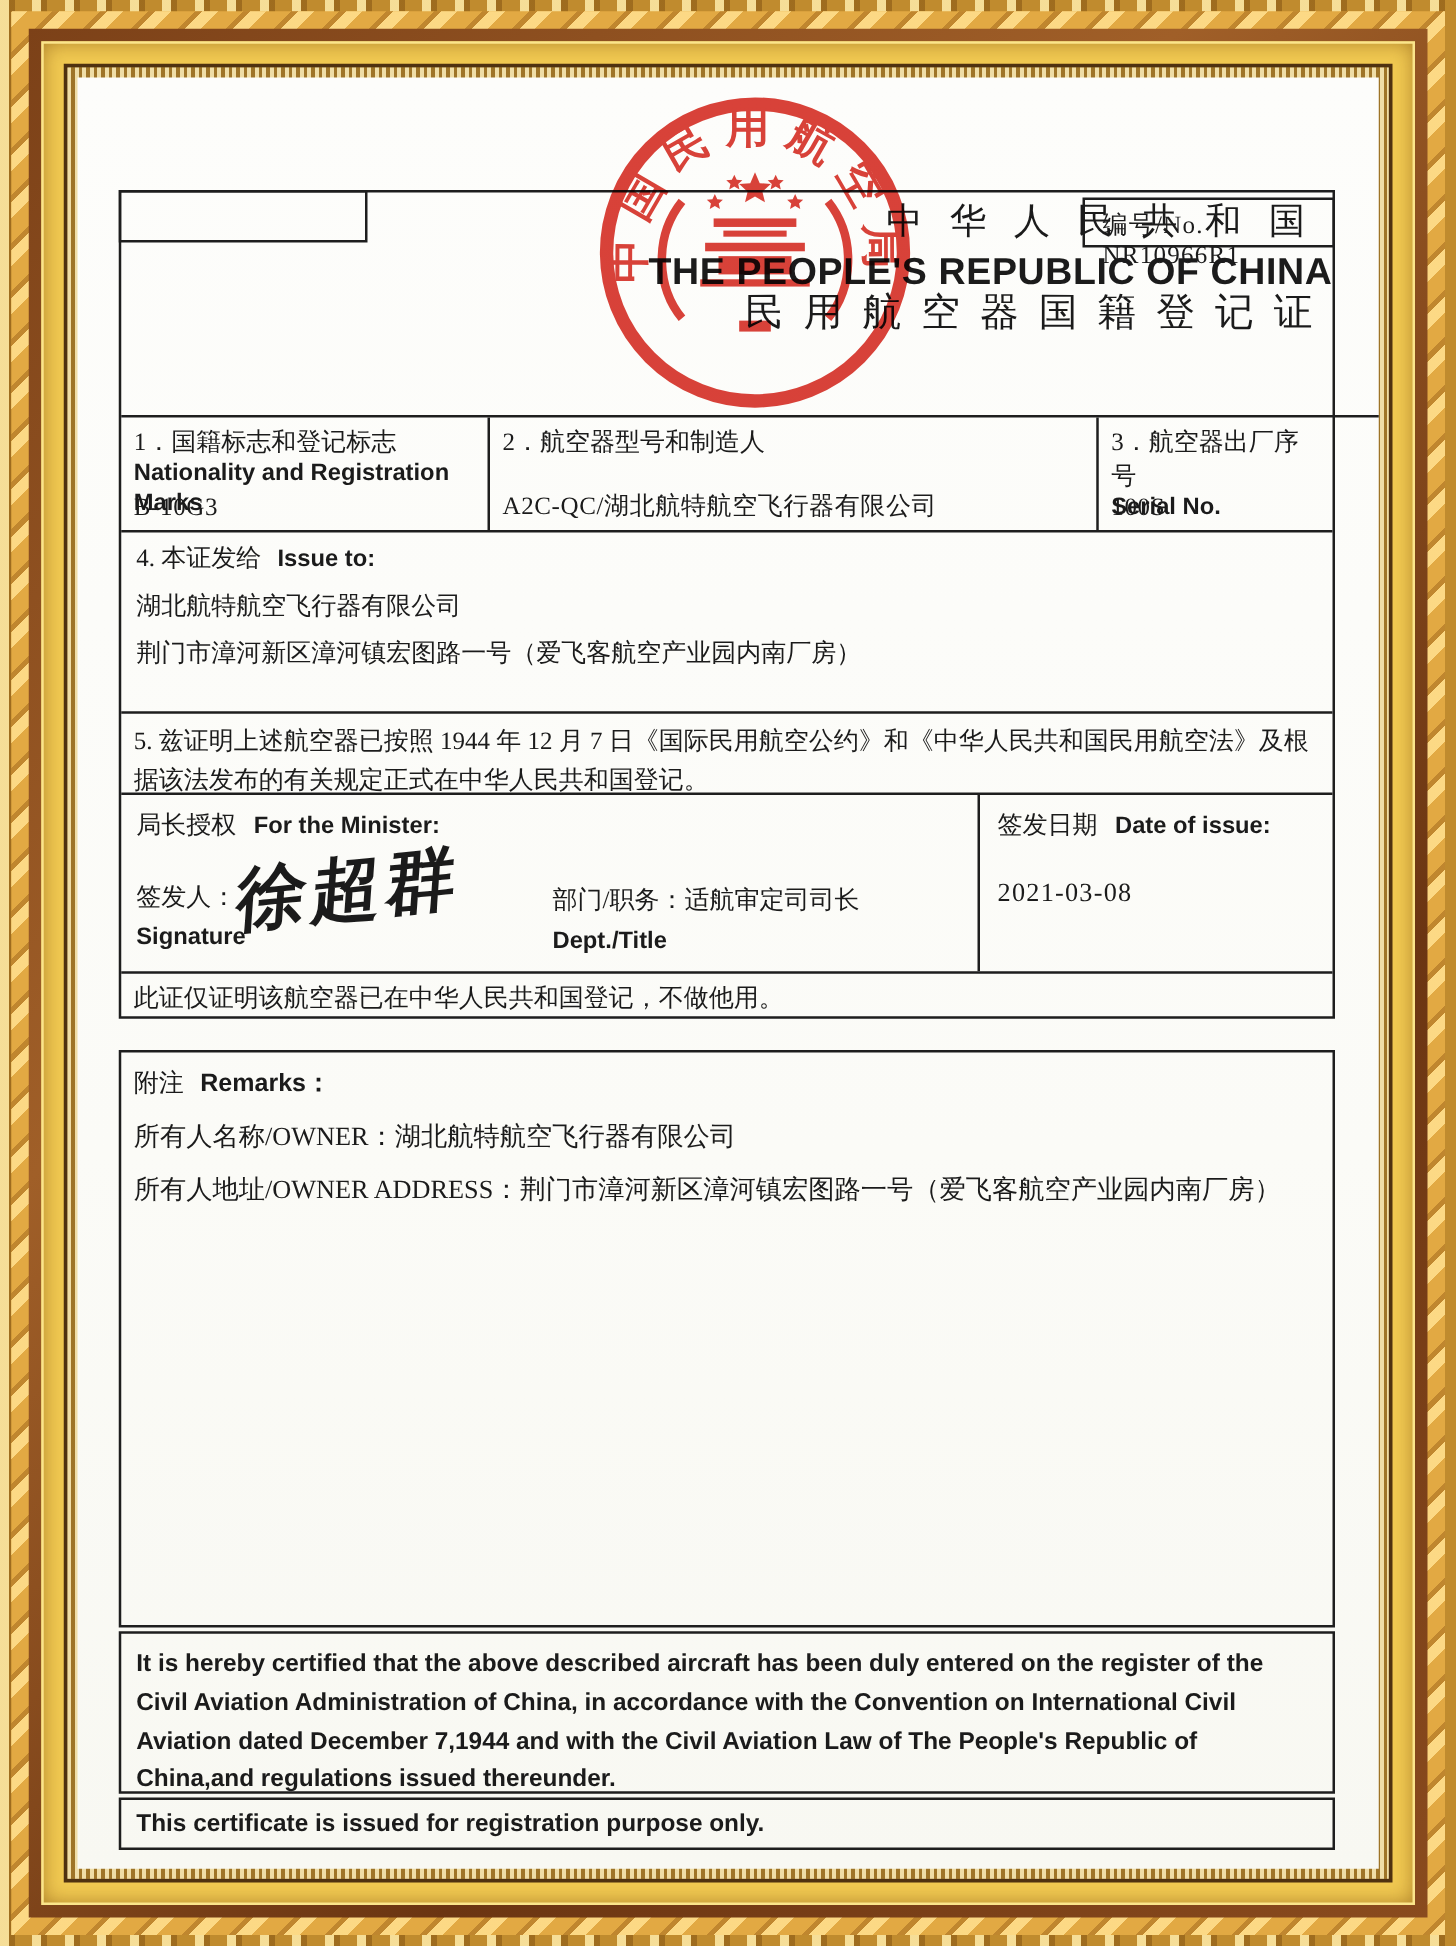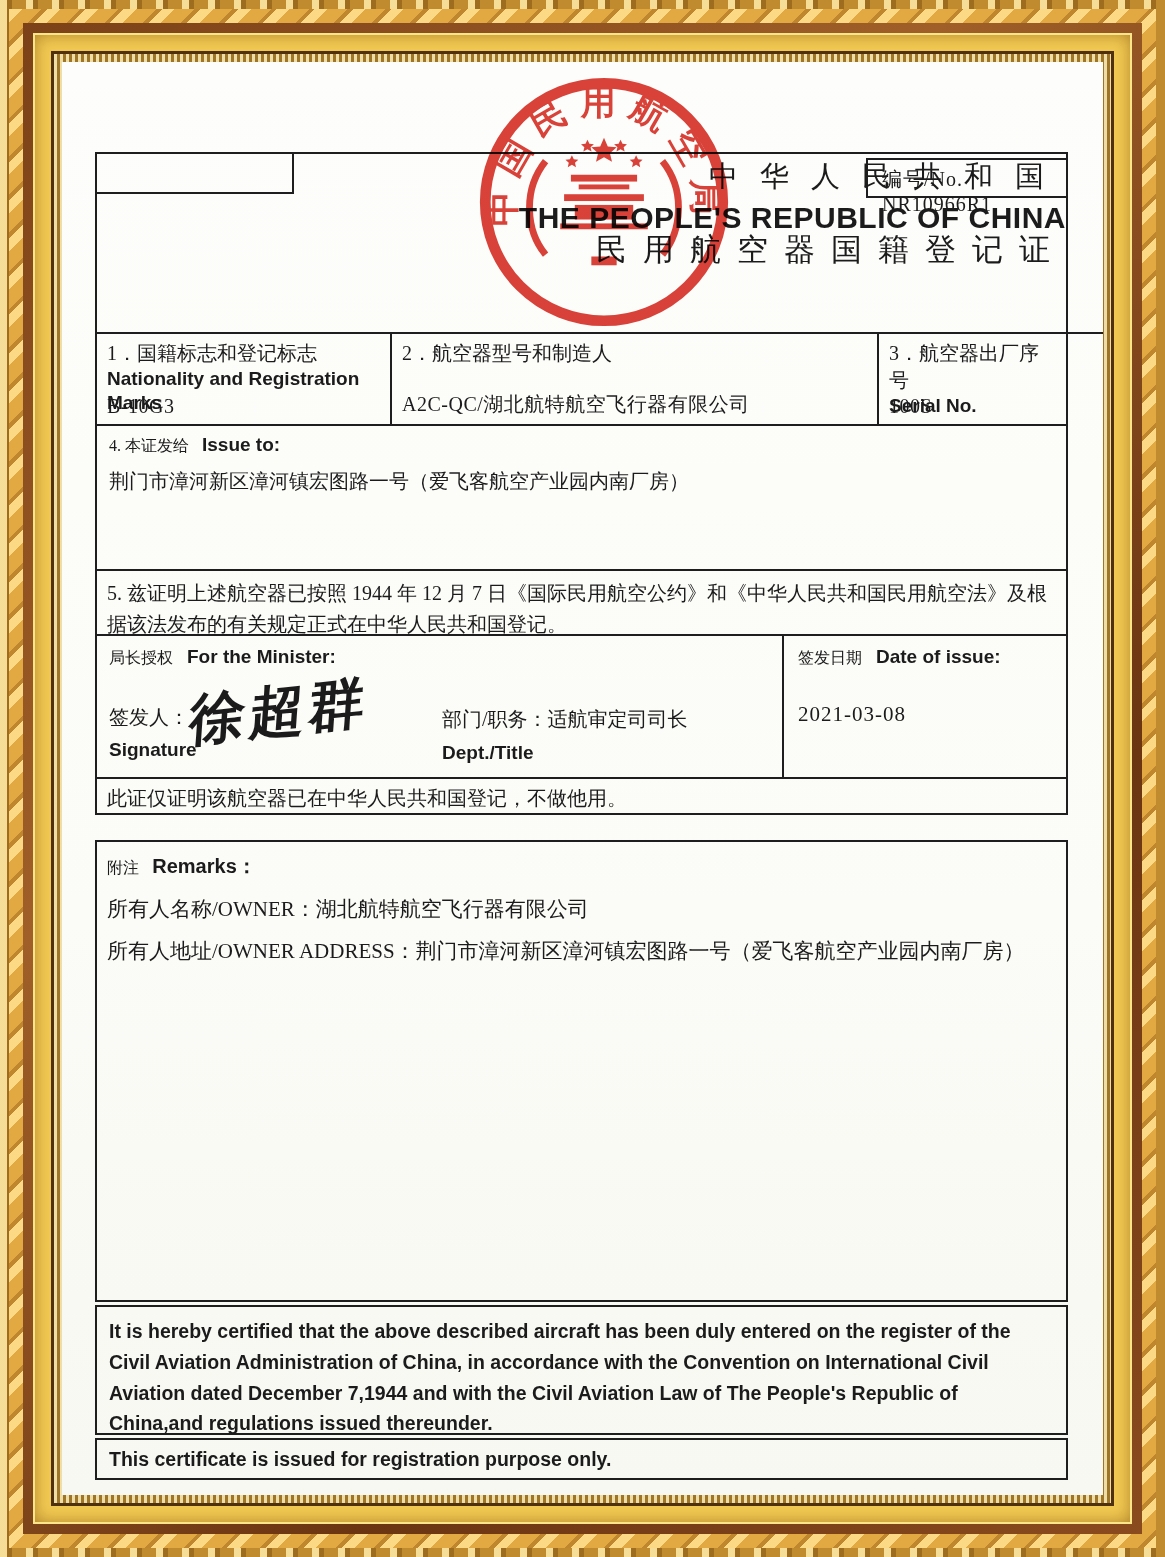--- a/index.html
+++ b/index.html
@@ -59,21 +59,21 @@
   .rowB .line { font-size:20px; margin-bottom:11px; }
 
   
   .rowC { position:absolute; left:0; top:415px; width:969px; height:65px; border-top:2px solid #1e1e1e; padding:7px 10px;
           font-size:20px; line-height:1.55; }
 
   
   .rowD { position:absolute; left:0; top:480px; width:969px; height:143px; border-top:2px solid #1e1e1e; }
   .rowD-left  { position:absolute; left:0; top:0; width:685px; height:100%; padding:10px 12px; }
   .rowD-right { position:absolute; left:685px; top:0; width:284px; height:100%; border-left:2px solid #1e1e1e; padding:10px 14px; }
-  .pair .cn { font-size:16px; }
+  .pair .cn { font-size:20px; }
   .pair .enb { font-size:19px; }
   .signer { position:absolute; left:12px; top:68px; }
   .signer .cn  { font-size:20px; display:block; }
   .signer .enb { font-size:19px; display:block; margin-top:8px; }
   .signature-name { position:absolute; left:92px; top:38px; font-size:56px; font-weight:bold;
                     font-family:"DejaVu Sans",sans-serif;
                     transform:rotate(-6deg) skewX(-10deg); letter-spacing:4px; }
   .dept { position:absolute; left:345px; top:70px; }
   .dept .cn  { font-size:20px; display:block; }
   .dept .enb { font-size:19px; display:block; margin-top:9px; }
@@ -159,20 +159,21 @@
                 <div class="lbl-en enb">Serial No.</div>
                 <div class="val cn">100S</div>
               </div>
             </div>
 
             <div class="rowB">
               <div class="line pair">
                 <span class="cn">4. 本证发给</span>
                 <span class="enb" style="margin-left:8px;">Issue to:</span>
               </div>
+              <div class="line cn">湖北航特航空飞行器有限公司</div>
               <div class="line cn">荆门市漳河新区漳河镇宏图路一号（爱飞客航空产业园内南厂房）</div>
             </div>
 
             <div class="rowC cn">5. 兹证明上述航空器已按照 1944 年 12 月 7 日《国际民用航空公约》和《中华人民共和国民用航空法》及根据该法发布的有关规定正式在中华人民共和国登记。</div>
 
             <div class="rowD">
               <div class="rowD-left">
                 <div class="pair">
                   <span class="cn">局长授权</span>
                   <span class="enb" style="margin-left:10px;text-align:center;">For the Minister:</span>

